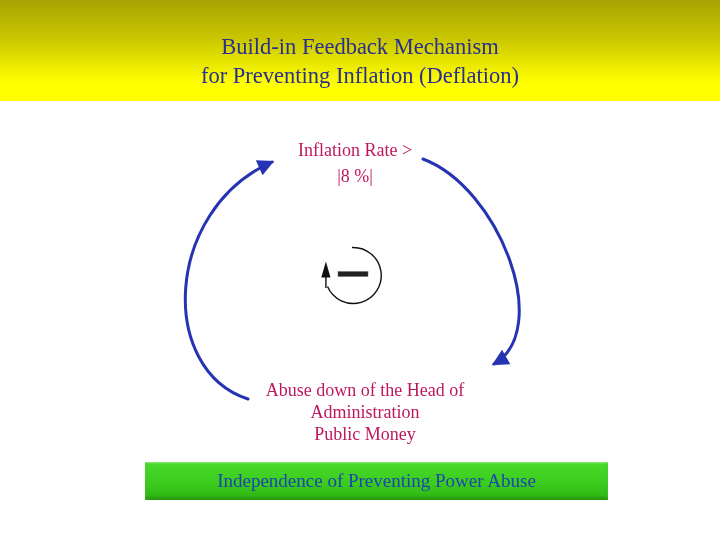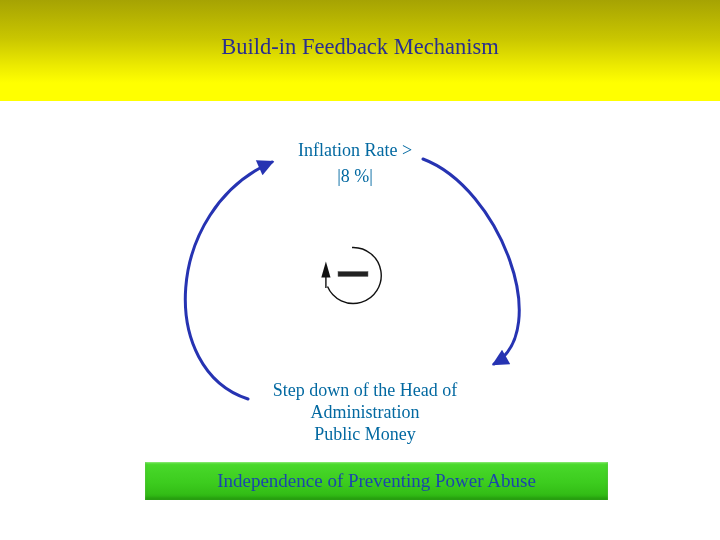--- a/index.html
+++ b/index.html
@@ -14,40 +14,41 @@
     background:linear-gradient(180deg,#a6a303 0%,#c9c600 38%,#ecea00 65%,#ffff00 82%,#ffff00 100%);
   }
   .title-text {
     position:absolute; left:0; top:32px; width:720px;
     text-align:center; color:#2a2f8e;
     font-size:22.5px; line-height:29px; font-weight:500;
   }
   
   .diagram-svg { position:absolute; left:0; top:0; width:720px; height:540px; }
   
-  .diag-label { position:absolute; text-align:center; color:#0369a1; }
+  .diag-label { position:absolute; text-align:center; color:#be185d; }
   .top-label   { left:230px; top:137px; width:250px; font-size:18px; line-height:26px; }
   .bottom-label{ left:245px; top:379px; width:240px; font-size:18px; line-height:22px; }
   
   .banner {
     position:absolute; left:145px; top:462px; width:463px; height:38px;
     background:linear-gradient(180deg,#4ada2c 0%,#3ccc1e 55%,#2eb512 100%);
     box-shadow:inset 0 -3px 3px rgba(20,110,10,0.35), inset 0 1px 2px rgba(220,255,210,0.5);
     text-align:center; line-height:38px;
     font-size:19px; color:#1b46ac;
   }
 </style>
 </head>
 <body>
 
 <div class="slide">
 
   <div class="title-band">
     <div class="title-text">
       <div>Build-in Feedback Mechanism</div>
+      <div>for Preventing Inflation (Deflation)</div>
     </div>
   </div>
 
   <svg class="diagram-svg" viewBox="0 0 720 540">
     <defs>
       <marker id="arrowBlue" viewBox="0 0 10 10" refX="8.5" refY="5" markerWidth="6.5" markerHeight="5.5" orient="auto">
         <path d="M0,0 L10,5 L0,10 Z" fill="#2633b2"></path>
       </marker>
     </defs>
 
@@ -62,21 +63,21 @@
       <rect x="338" y="271.5" width="30" height="5" fill="#222222" stroke="#666666" stroke-width="0.5"></rect>
     </g>
   </svg>
 
   <div class="diag-label top-label">
     <div>Inflation Rate &gt;</div>
     <div>|8 %|</div>
   </div>
 
   <div class="diag-label bottom-label">
-    <div>Step down of the Head of</div>
+    <div>Abuse down of the Head of</div>
     <div>Administration</div>
     <div>Public Money</div>
   </div>
 
   <div class="banner">
     <span>Independence of Preventing Power Abuse</span>
   </div>
 
 </div>
 

